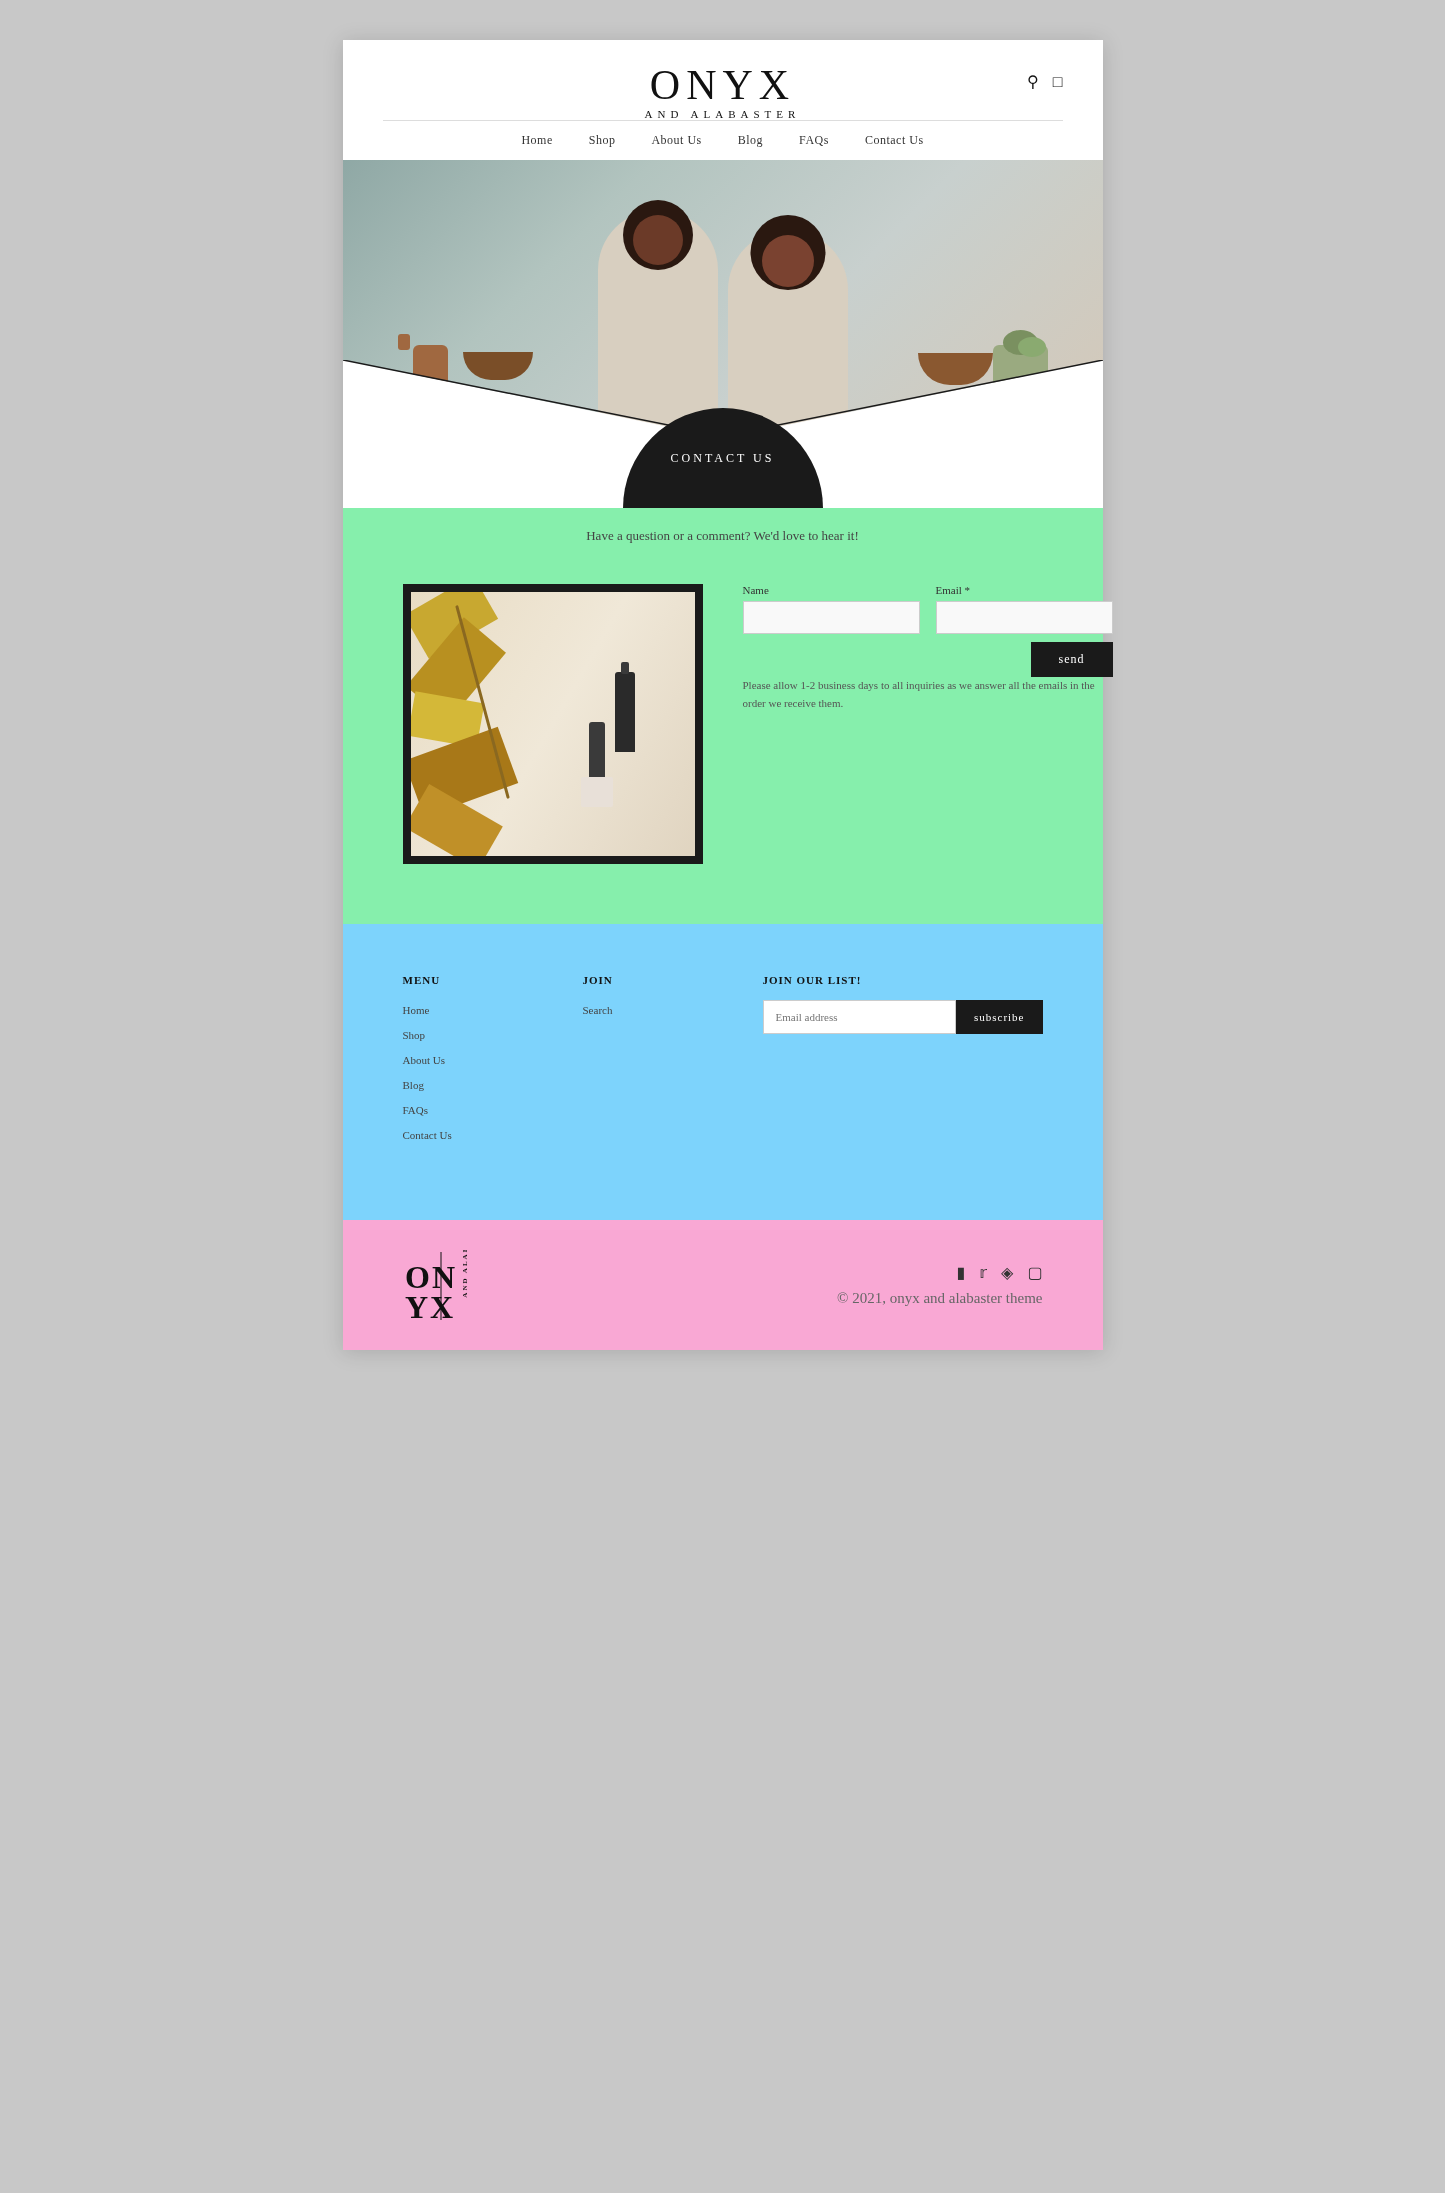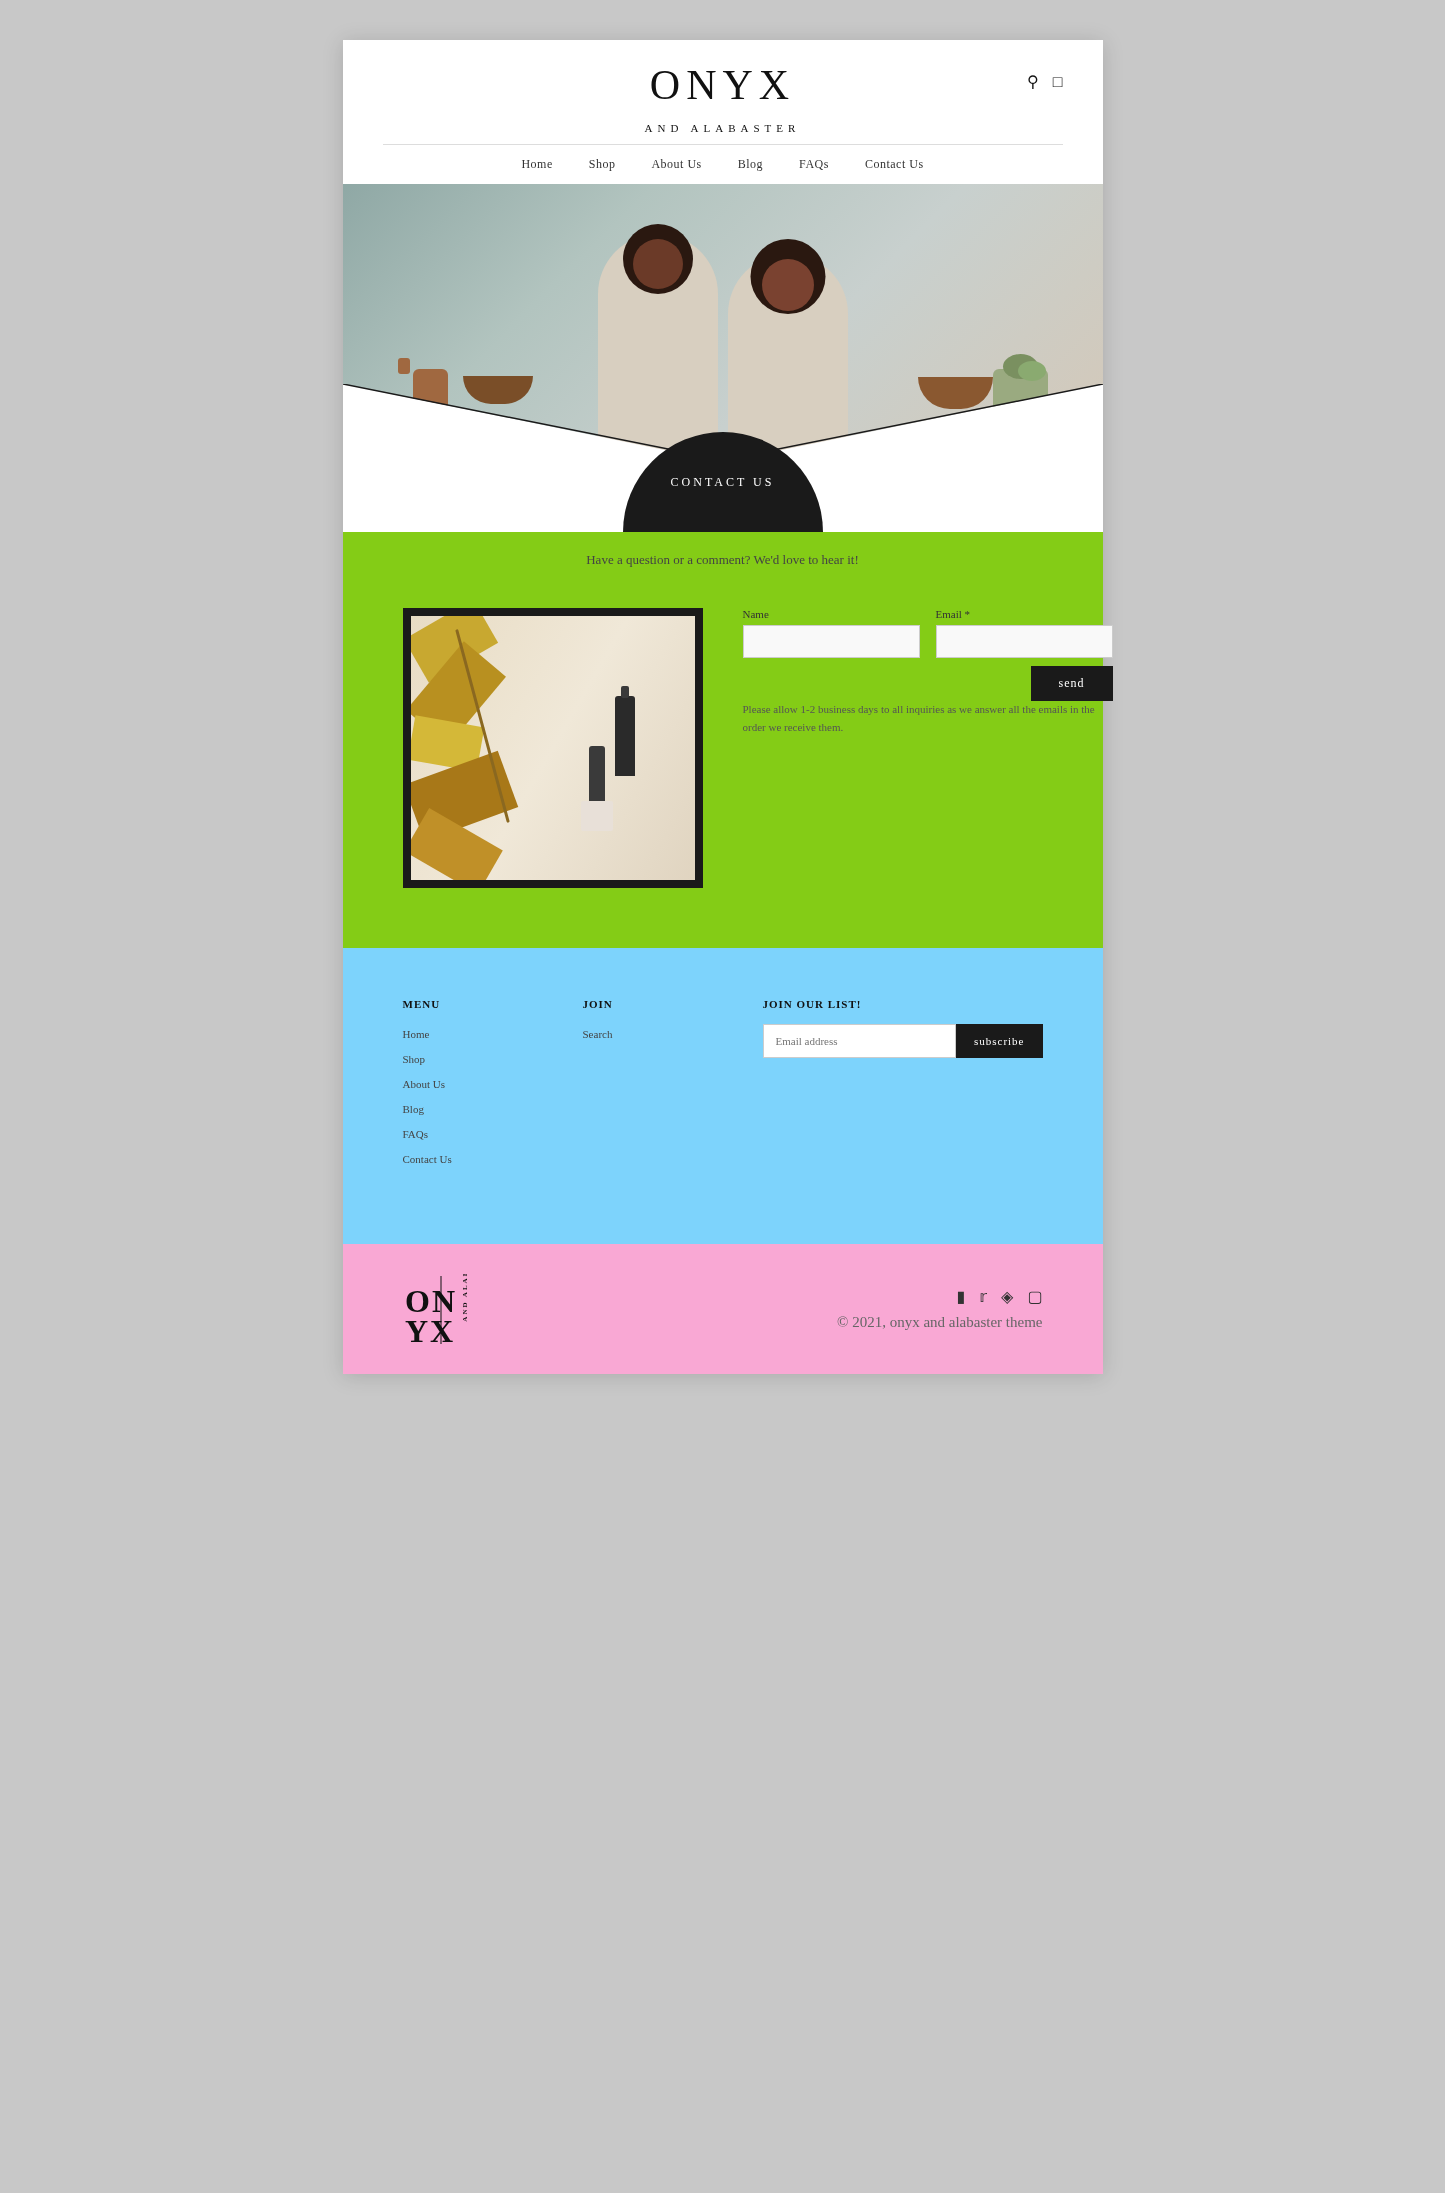--- a/index.html
+++ b/index.html
@@ -20,22 +20,20 @@
     .header {
       background: #fff;
       padding: 24px 40px 0;
       text-align: center;
       position: relative;
     }
     .header-logo {
       display: flex;
       flex-direction: column;
       align-items: center;
-      margin-bottom: 10px;
-      gap: 14px;
     }
     .logo-main {
       font-family: 'Georgia', serif;
       font-size: 42px;
       font-weight: 400;
       letter-spacing: 6px;
       color: #111;
       line-height: 1;
     }
     .logo-sub {
@@ -107,21 +105,21 @@
       border-radius: 100px 100px 0 0;
       display: flex;
       align-items: center;
       justify-content: center;
       font-size: 13px;
       letter-spacing: 3px;
       z-index: 10;
     }
 
     .contact-section {
-      background: #84cc16;
+      background: #86efac;
       padding: 20px 60px 60px;
       text-align: center;
     }
     .contact-subtitle {
       font-size: 13px;
       color: #444;
       margin-bottom: 40px;
       font-family: 'Georgia', serif;
     }
 

